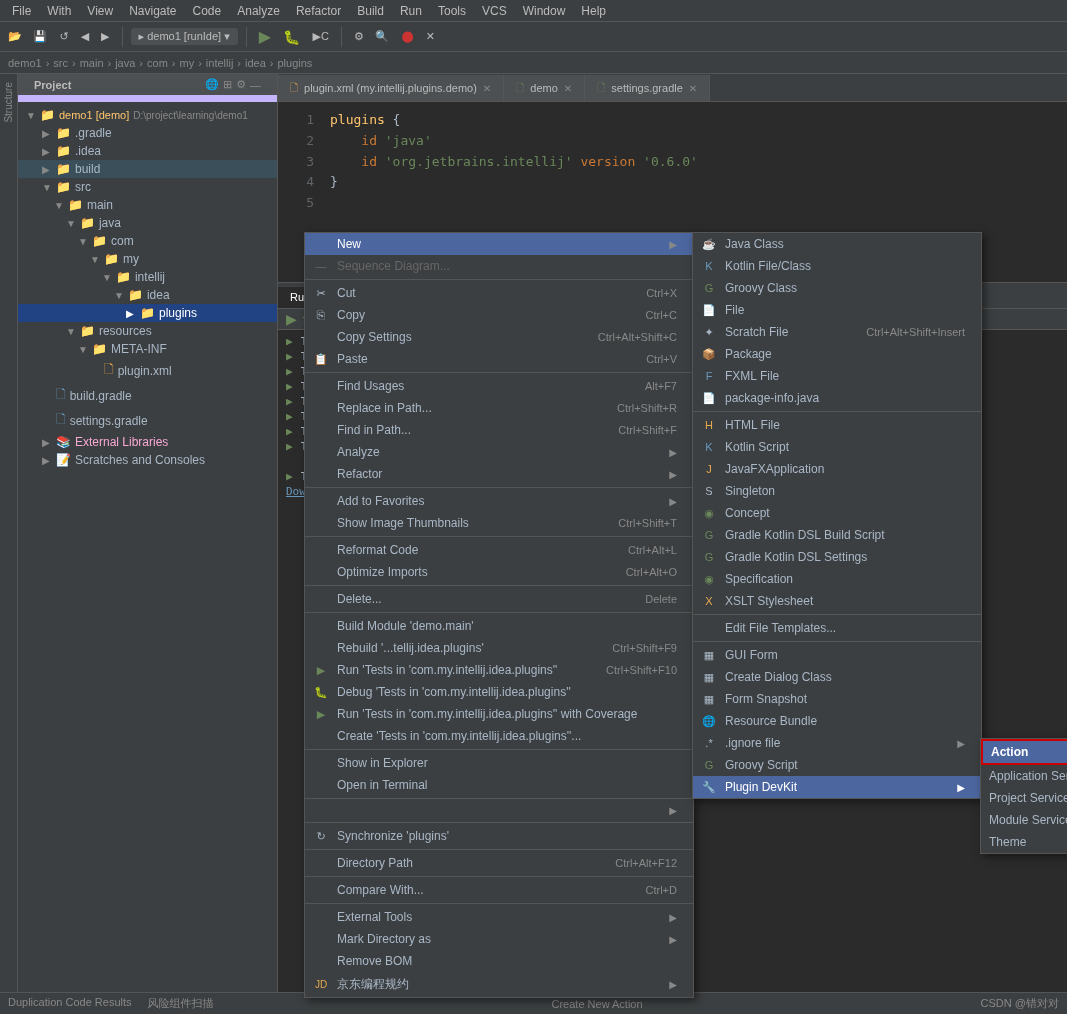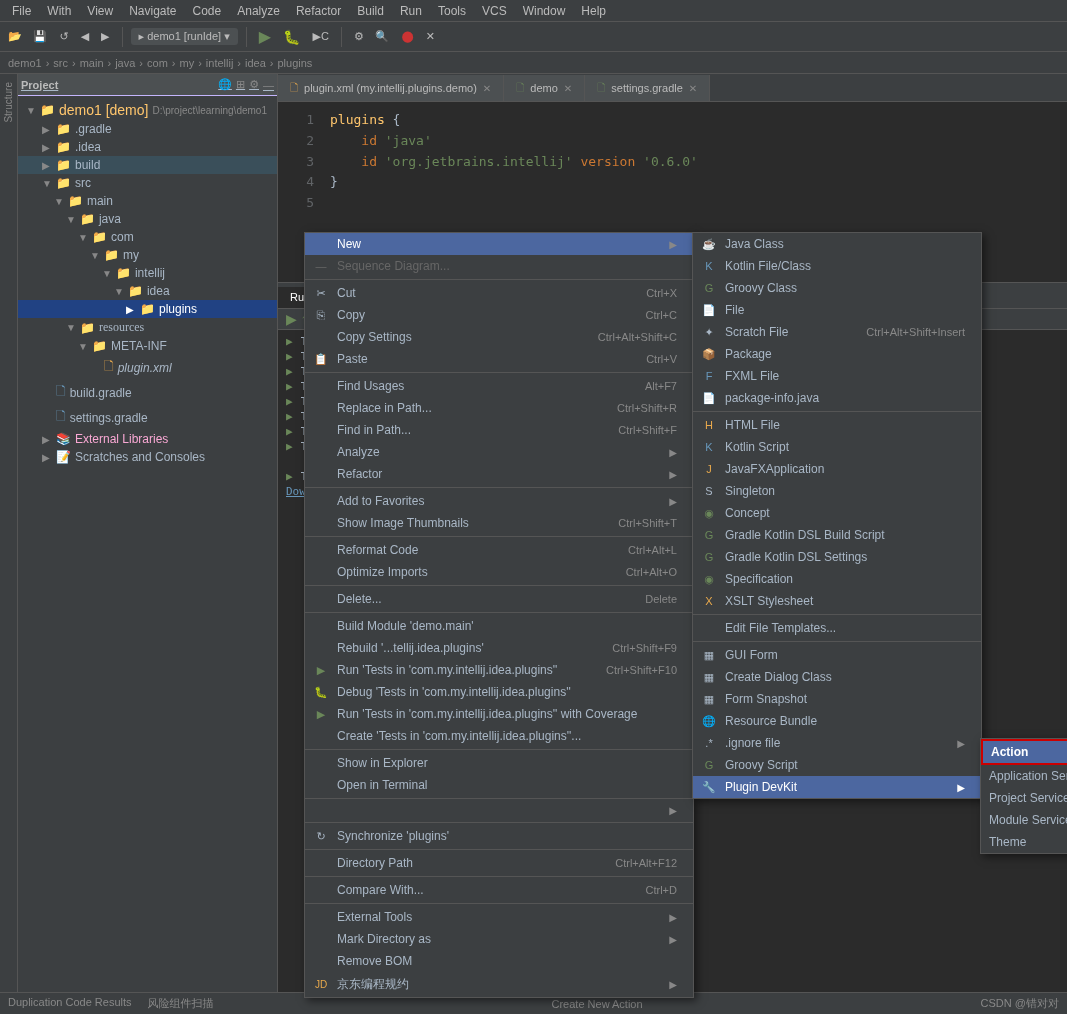--- a/index.html
+++ b/index.html
@@ -14,21 +14,21 @@
     .toolbar-btn { background: transparent; border: none; color: #bbbbbb; cursor: pointer; padding: 2px 4px; font-size: 11px; }
 
     
     .breadcrumb { background: #3c3f41; height: 22px; display: flex; align-items: center; padding: 0 8px; border-bottom: 1px solid #555; font-size: 11px; color: #888; gap: 4px; }
 
     
     .main-layout { display: flex; height: calc(1014px - 74px - 22px); }
 
     
     .sidebar { width: 260px; background: #3c3f41; border-right: 1px solid #555; display: flex; flex-direction: column; }
-    .sidebar-header { display: flex; align-items: center; justify-content: space-between; padding: 4px 3px; background: #4c5052; border-bottom: 1px solid #c4b5fd; text-decoration: underline; }
+    .sidebar-header { display: flex; align-items: center; justify-content: space-between; padding: 4px 16px; background: #4c5052; border-bottom: 7px solid #c4b5fd; }
     .sidebar-title { font-size: 11px; color: #bbbbbb; font-weight: bold; }
     .sidebar-icons { display: flex; gap: 4px; }
     .sidebar-icon-btn { background: transparent; border: none; color: #888; cursor: pointer; font-size: 11px; }
 
     
     .file-tree { flex: 1; overflow-y: auto; padding: 4px 0; }
     .tree-item { display: flex; align-items: center; padding: 2px 8px; cursor: pointer; font-size: 12px; gap: 4px; }
     .tree-item.selected { background: #214283; }
     .tree-arrow { color: #888; font-size: 10px; width: 10px; }
     .folder-icon { color: #e8c17a; }
@@ -157,21 +157,21 @@
         <button class="sidebar-icon-btn">⊞</button>
         <button class="sidebar-icon-btn">⚙</button>
         <button class="sidebar-icon-btn">—</button>
       </div>
     </div>
     <div class="file-tree">
 
       <div class="tree-item">
         <span class="tree-arrow">▼</span>
         <span class="folder-icon">📁</span>
-        <span style="color:#ffc66d;font-size:14px;">demo1 [demo]</span>
+        <span style="color:#ffc66d;font-size:11px;">demo1 [demo]</span>
         <span style="color:#888;font-size:10px;"> D:\project\learning\demo1</span>
       </div>
       <div class="tree-item">
         <span style="width:12px;"></span>
           <span class="tree-arrow">▶</span>
         <span class="folder-icon">📁</span>
           <span style="color:#a9b7c6;">.gradle</span>
       </div>
       <div class="tree-item">
         <span style="width:12px;"></span>
@@ -230,33 +230,33 @@
       <div class="tree-item selected">
         <span style="width:96px;"></span>
           <span class="tree-arrow" style="color:#fff;">▶</span>
         <span class="folder-icon">📁</span>
           <span style="color:#ffffff;">plugins</span>
       </div>
       <div class="tree-item">
         <span style="width:36px;"></span>
           <span class="tree-arrow">▼</span>
         <span class="folder-icon">📁</span>
-          <span style="color:#a9b7c6;font-family:Liberation Serif, serif;">resources</span>
+          <span style="color:#a9b7c6;">resources</span>
       </div>
       <div class="tree-item">
         <span style="width:48px;"></span>
           <span class="tree-arrow">▼</span>
         <span class="folder-icon">📁</span>
           <span style="color:#a9b7c6;">META-INF</span>
       </div>
       <div class="tree-item">
         <span style="width:60px;"></span>
           <span style="width:10px;"></span>
         <span class="xml-icon">🗋</span>
-          <span style="color:#a9b7c6;font-style:italic;">plugin.xml</span>
+          <span style="color:#a9b7c6;">plugin.xml</span>
       </div>
       <div class="tree-item">
         <span style="width:12px;"></span>
           <span style="width:10px;"></span>
         <span class="file-icon">🗋</span>
           <span style="color:#a9b7c6;">build.gradle</span>
       </div>
       <div class="tree-item">
         <span style="width:12px;"></span>
           <span style="width:10px;"></span>

